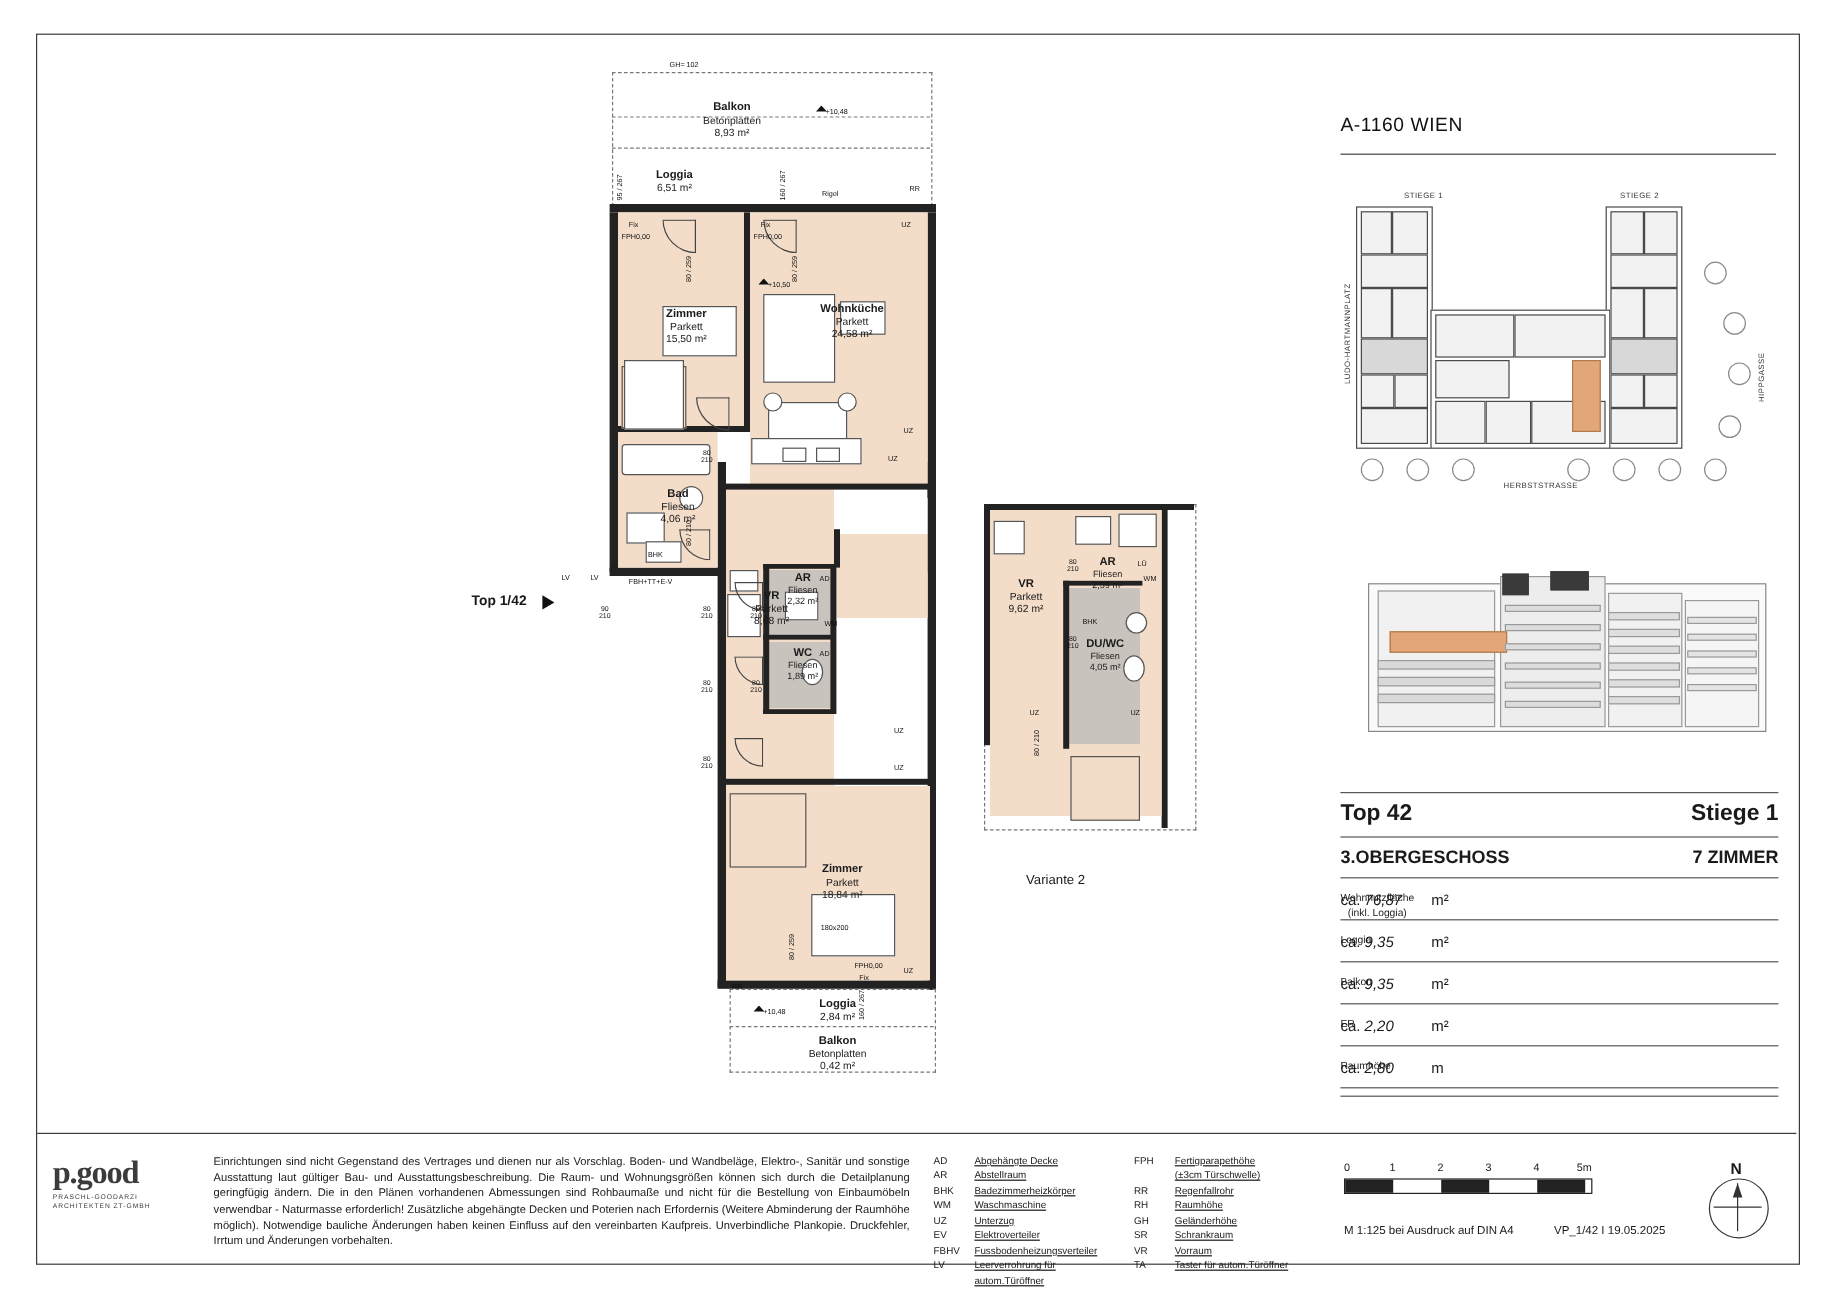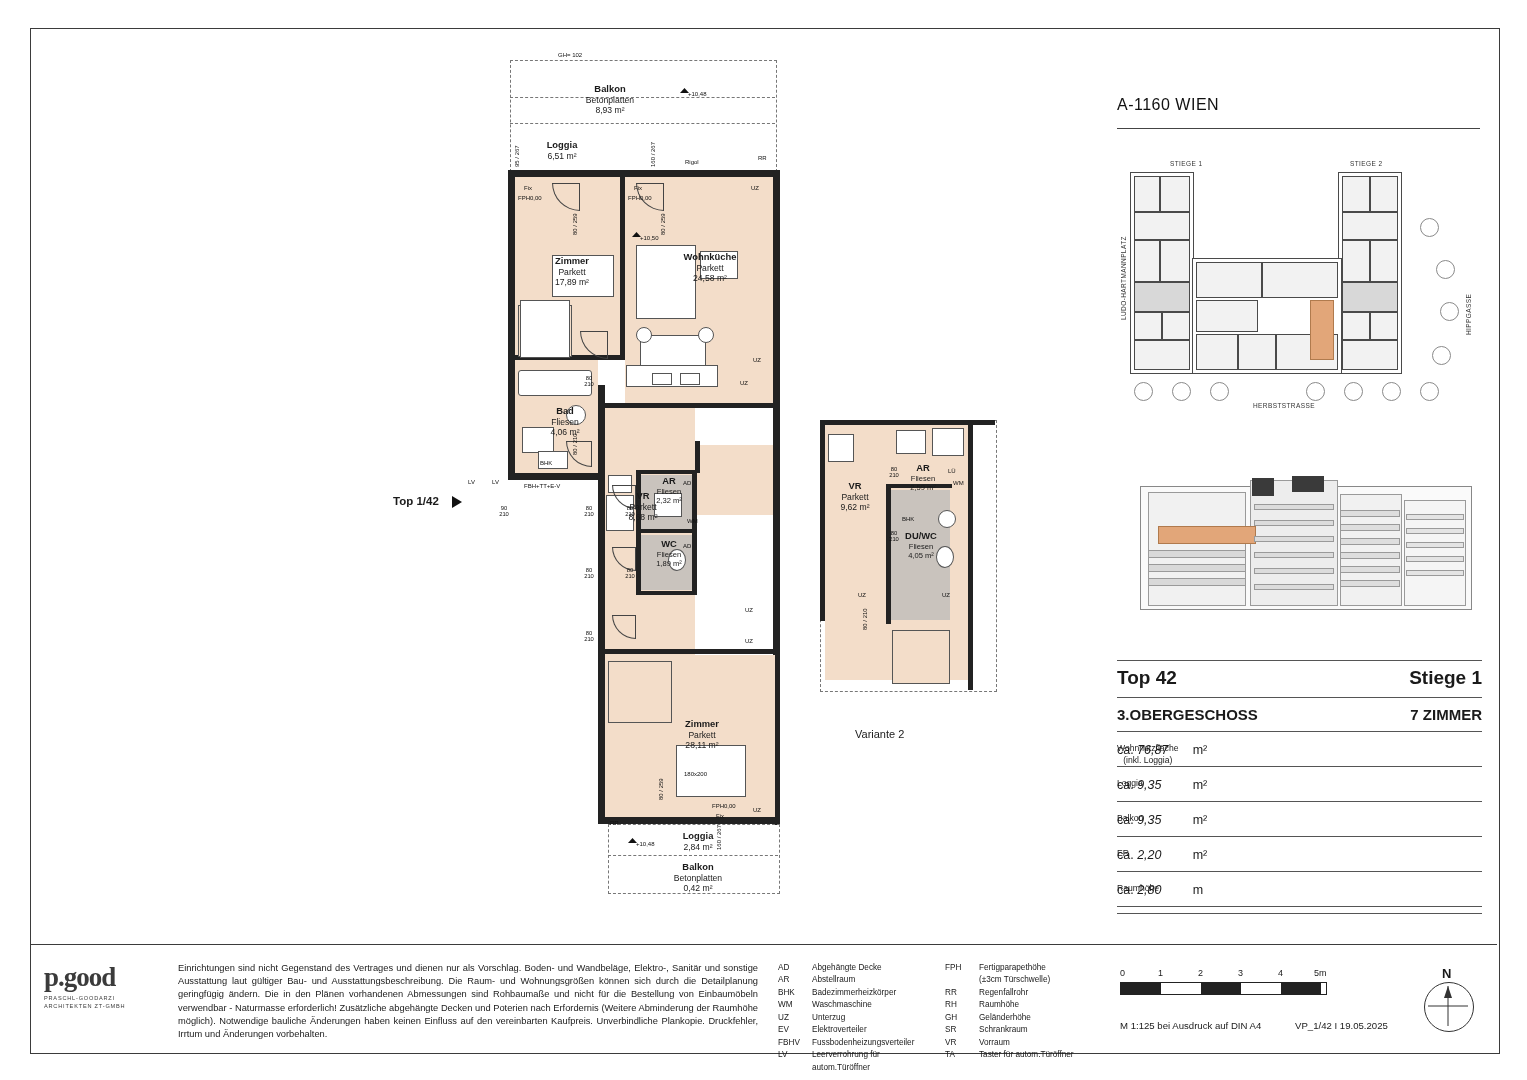--- a/index.html
+++ b/index.html
@@ -38,21 +38,21 @@
   .num{display:inline-block;width:52px;text-align:left;font-style:italic;}
   
   .foot-line{position:absolute;left:31px;top:944px;width:1466px;height:1px;background:#3b3b3b;}
   .pgood{position:absolute;left:44px;top:962px;width:130px;}
   .pgood-main{font-family:"Liberation Serif",serif;font-size:27px;font-weight:700;color:#3b3b3b;letter-spacing:-1px;}
   .pgood-sub{font-size:5.6px;color:#3b3b3b;letter-spacing:.8px;line-height:1.5;margin-top:1px;}
   .disclaimer{position:absolute;left:178px;top:962px;width:580px;font-size:9.3px;line-height:1.42;color:#1a1a1a;text-align:justify;}
   .legend{position:absolute;left:778px;top:962px;width:320px;font-size:8.2px;line-height:1.52;color:#1a1a1a;}
   .legend .lg-row{display:flex;}
   .legend .lg-k{width:34px;flex:0 0 34px;}
-  .legend .lg-v{flex:1;}
+  .legend .lg-v{flex:1;text-decoration:underline;}
   .legend-cols{display:flex;gap:14px;}
   .legend-col{width:165px;}
   .scalebar{position:absolute;left:1120px;top:968px;width:240px;}
   .sb-nums{position:relative;height:12px;font-size:9px;}
   .sb-nums span{position:absolute;top:0;}
   .sb-bar{position:relative;margin-top:2px;height:11px;border:1px solid #222;}
   .sb-bar i{position:absolute;top:0;height:100%;background:#222;}
   .scale-note{position:absolute;left:1120px;top:1020px;font-size:9.6px;}
   .vp-note{position:absolute;left:1295px;top:1020px;font-size:9.6px;}
   .northwrap{position:absolute;left:1418px;top:968px;width:60px;height:66px;}
@@ -361,21 +361,21 @@
     <div class="tiny" style="left:52px;top:424px;">LV</div>
     <div class="tiny" style="left:84px;top:428px;">FBH+TT+E-V</div>
     <div class="tiny" style="left:200px;top:180px;">+10,50</div>
     <svg style="position:absolute;left:192px;top:177px;width:9px;height:9px;">
         <polygon points="4.5,0 9,5 0,5" fill="#111"></polygon>
       </svg>
 
     <div class="lbl" style="left:82px;top:200px;width:100px;">
       <b>Zimmer</b><br>
       <span>Parkett</span><br>
-      <span>17,89 m²</span>
+      <span>15,50 m²</span>
     </div>
     <div class="lbl" style="left:215px;top:196px;width:110px;">
       <b>Wohnküche</b><br>
       <span>Parkett</span><br>
       <span>24,58 m²</span>
     </div>
     <div class="lbl" style="left:80px;top:350px;width:90px;">
       <b>Bad</b><br>
       <span>Fliesen</span><br>
       <span>4,06 m²</span>
@@ -391,21 +391,21 @@
       <span>2,32 m²</span>
     </div>
     <div class="lbl" style="left:200px;top:483px;width:58px;font-size:7.6px;">
       <b>WC</b><br>
       <span>Fliesen</span><br>
       <span>1,89 m²</span>
     </div>
     <div class="lbl" style="left:212px;top:663px;width:100px;">
       <b>Zimmer</b><br>
       <span>Parkett</span><br>
-      <span>28,11 m²</span>
+      <span>18,84 m²</span>
     </div>
     <div class="tiny" style="left:244px;top:716px;">180x200</div>
 
     <div class="dashbox" style="left:168px;top:769px;width:170px;height:68px;"></div>
     <div class="dash" style="left:168px;top:800px;width:170px;"></div>
     <div class="tiny" style="left:272px;top:748px;">FPH0,00</div>
     <div class="tiny" style="left:276px;top:758px;">Fix</div>
     <div class="tiny" style="left:170px;top:765px;">RR</div>
     <div class="tiny" style="left:196px;top:786px;">+10,48</div>
     <svg style="position:absolute;left:188px;top:783px;width:9px;height:9px;">

